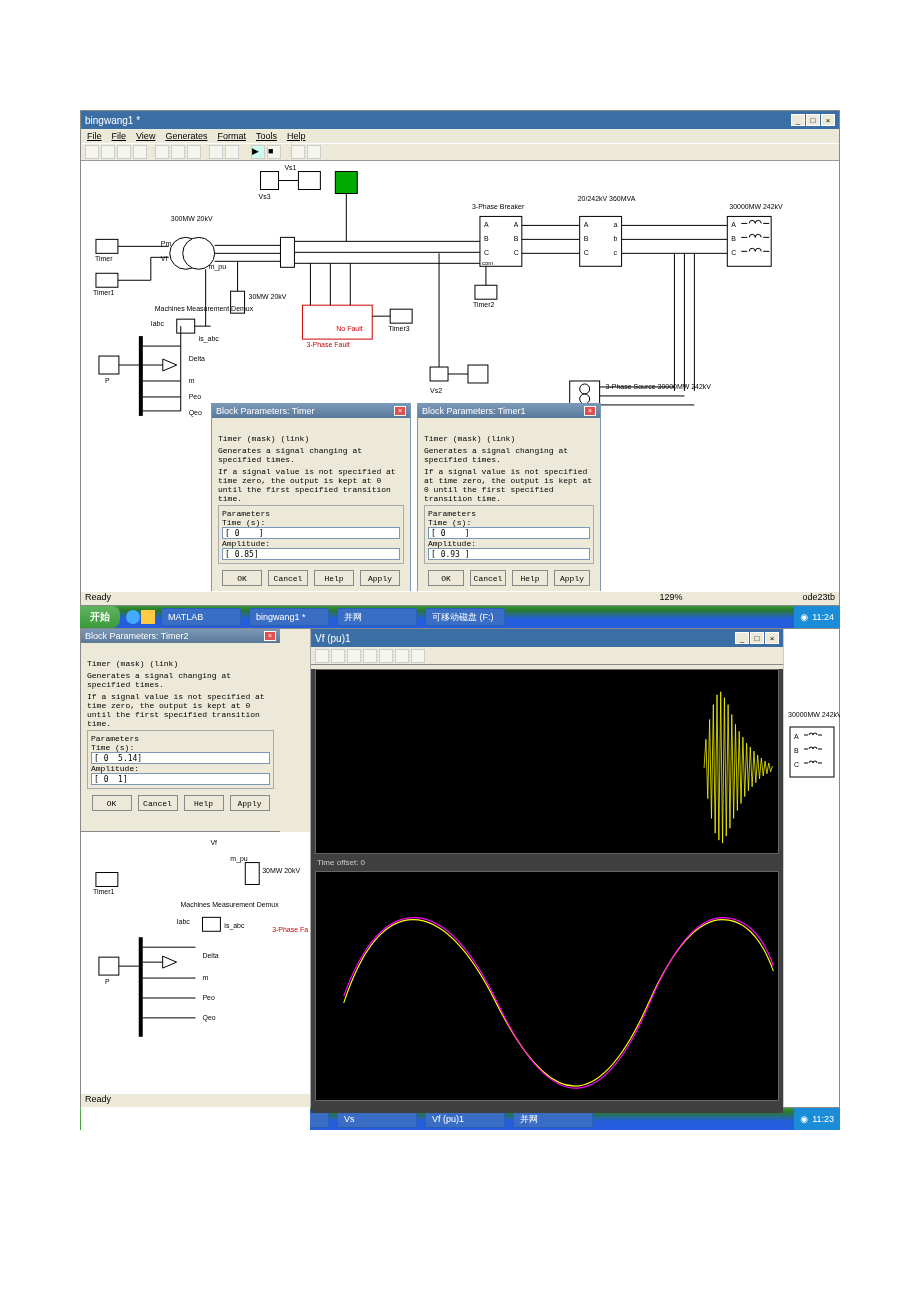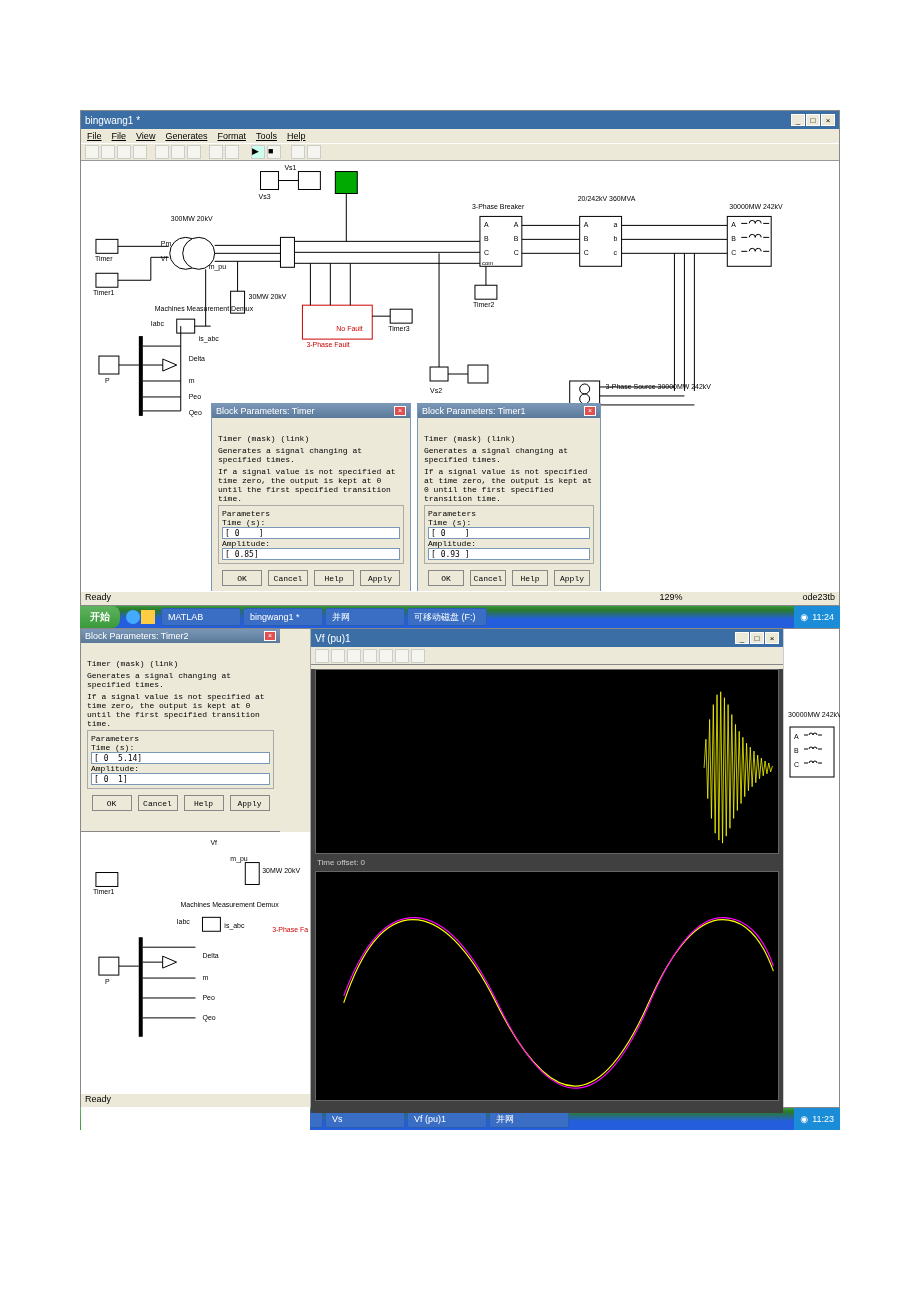--- a/index.html
+++ b/index.html
@@ -16,21 +16,21 @@
 .winctrl span { width: 14px; height: 12px; background: #ece9d8; border: 1px solid #fff; display: inline-flex; align-items: center; justify-content: center; font-size: 8px; font-family: Arial; color: #000; }
 .menubar { height: 14px; background: #ece9d8; display: flex; gap: 10px; padding: 0 6px; align-items: center; font-size: 9px; color: #000; }
 .menubar span { text-decoration: underline; text-decoration-color: #000; }
 .toolbar { height: 18px; background: #ece9d8; border-top: 1px solid #fff; border-bottom: 1px solid #999; display: flex; align-items: center; gap: 2px; padding: 0 4px; }
 .tbtn { width: 14px; height: 14px; border: 1px solid #ccc; background: #f5f5f0; display:inline-block; }
 .canvas { background: #fff; position: relative; overflow: hidden; }
 .statusbar { height: 14px; background: #ece9d8; border-top: 1px solid #fff; display: flex; align-items: flex-start; font-size: 9px; padding: 0 4px; gap: 20px; }
 .statusbar .spacer { flex: 1; }
 .taskbar { height: 22px; background: linear-gradient(#3a9a3a, #2a7a2a 4px, #245edc, #245edc); display: flex; align-items: center; font-size: 10px; color: #fff; }
 .startbtn { background: linear-gradient(#5fb35f, #3a9a3a); height: 100%; padding: 0 10px; display: flex; align-items: center; font-weight: bold; border-radius: 0 8px 8px 0; }
-.taskitems { display: flex; gap: 2px; height: 100%; align-items: center; padding: 0 4px; flex:1; }
+.taskitems { display: flex; gap: 8px; height: 100%; align-items: center; padding: 0 4px; flex:1; }
 .taskitem { background: #3a6ec5; border: 1px solid #2a5eb5; height: 18px; padding: 0 6px; display: flex; align-items: center; font-size: 9px; border-radius: 2px; min-width: 80px; }
 .tray { background: #1a8cd8; height: 100%; padding: 0 6px; display: flex; align-items: center; gap: 4px; font-size: 9px; }
 
 
 .dialog { position: absolute; border: 1px solid #7b97b8; background: #ece9d8; font-size: 8px; z-index: 20; }
 .dlgtitle { height: 14px; background: linear-gradient(#7b97b8, #5a7a9a); color: #fff; padding: 0 4px; display: flex; align-items: center; font-size: 9px; }
 .dlgtitle .x { margin-left: auto; width: 12px; height: 10px; background: #e05050; color:#fff; text-align:center; font-size:7px; border:1px solid #fff; }
 .dlgbody { padding: 16px 6px; font-family: "Courier New", monospace; font-size: 8px; }
 .dlggroup { border: 1px solid #aaa; margin: 2px 0; padding: 3px; position: relative; }
 .dlginput { width: 100%; border: 1px solid #7b97b8; background: #fff; height: 12px; font-size: 8px; padding: 0 2px; font-family: monospace; }

